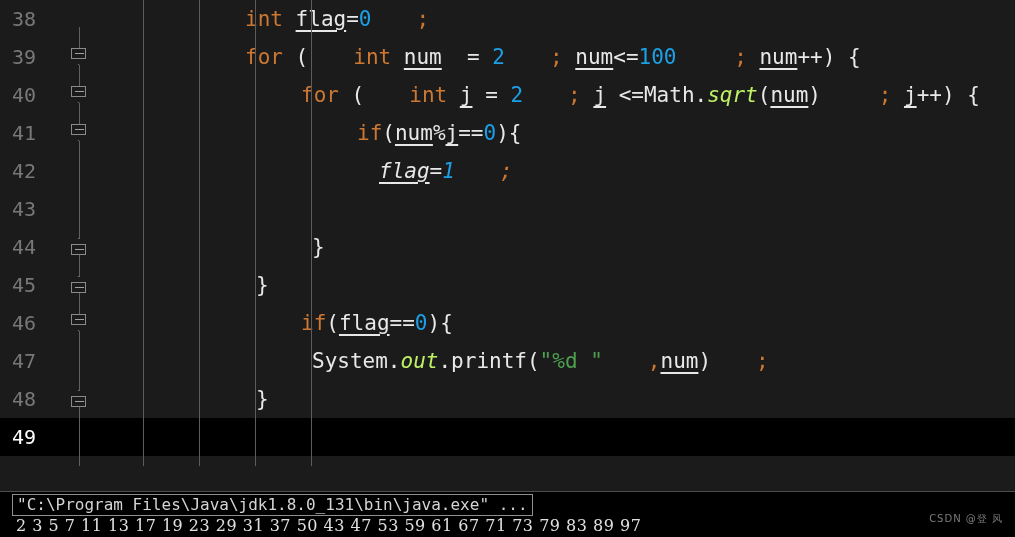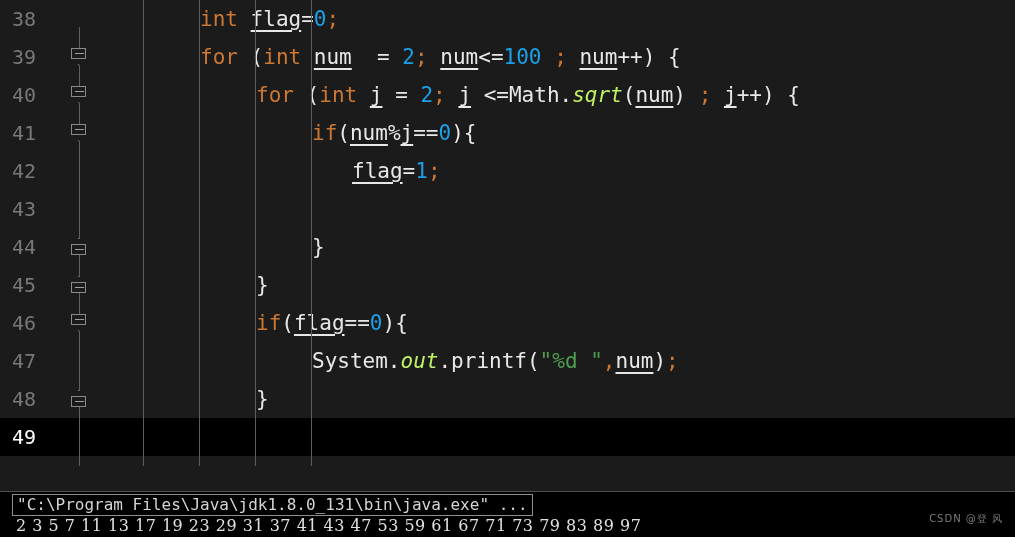--- a/index.html
+++ b/index.html
@@ -139,21 +139,21 @@
     position: absolute;
     left: 152px;
     top: 0;
     font-size: 21px;
     font-family: "DejaVu Sans Mono", monospace;
     color: #a9b7c6;
     white-space: pre;
   }
 
   
-  .kw   { color: #cc7832; }
+  .kw   { color: #cc7832; margin-left: 45px; }
   .num  { color: #1ba0e8; }
   .str  { color: #4ea04e; }
   .fld  { color: #e8e8e8; text-decoration: underline; text-underline-offset: 4px; margin-top: 28px; }
   .stat { color: #bef264; font-style: italic; }
   .pln  { color: #e8e8e8; }
 
   
   .tabbar {
     position: absolute;
     left: 0;
@@ -252,21 +252,21 @@
 <body>
 
 <div id="app">
 
   <div class="editor">
     <div id="lines">
         <div class="code-line"><div class="gutter-num">38</div><div class="fold-col"><div class="fold-line half-bot"></div></div><div class="code-text" style="left: 200px;"><span class="kw">int</span><span class="pln"> </span><span class="fld">flag</span><span class="pln">=</span><span class="num">0</span><span class="kw">;</span></div></div>
         <div class="code-line"><div class="gutter-num">39</div><div class="fold-col"><div class="fold-line half-top"></div><div class="fold-line half-bot"></div><div class="fold-marker down"><div class="body"></div><div class="dash"></div><div class="tip"></div></div></div><div class="code-text" style="left: 200px;"><span class="kw">for</span><span class="pln"> (</span><span class="kw">int</span><span class="pln"> </span><span class="fld">num</span><span class="pln">  = </span><span class="num">2</span><span class="kw">; </span><span class="fld">num</span><span class="pln">&lt;=</span><span class="num">100</span><span class="pln"> </span><span class="kw">;</span><span class="pln"> </span><span class="fld">num</span><span class="pln">++) {</span></div></div>
         <div class="code-line"><div class="gutter-num">40</div><div class="fold-col"><div class="fold-line half-top"></div><div class="fold-line half-bot"></div><div class="fold-marker down"><div class="body"></div><div class="dash"></div><div class="tip"></div></div></div><div class="code-text" style="left: 256px;"><span class="kw">for</span><span class="pln"> (</span><span class="kw">int</span><span class="pln"> </span><span class="fld">j</span><span class="pln"> = </span><span class="num">2</span><span class="kw">; </span><span class="fld">j</span><span class="pln"> &lt;=Math.</span><span class="stat">sqrt</span><span class="pln">(</span><span class="fld">num</span><span class="pln">) </span><span class="kw">;</span><span class="pln"> </span><span class="fld">j</span><span class="pln">++) {</span></div></div>
         <div class="code-line"><div class="gutter-num">41</div><div class="fold-col"><div class="fold-line half-top"></div><div class="fold-line half-bot"></div><div class="fold-marker down"><div class="body"></div><div class="dash"></div><div class="tip"></div></div></div><div class="code-text" style="left: 312px;"><span class="kw">if</span><span class="pln">(</span><span class="fld">num</span><span class="pln">%</span><span class="fld">j</span><span class="pln">==</span><span class="num">0</span><span class="pln">){</span></div></div>
-        <div class="code-line"><div class="gutter-num">42</div><div class="fold-col"><div class="fold-line"></div></div><div class="code-text" style="left: 352px;"><span class="fld">flag</span><span class="pln">=</span><span class="num">1</span><span class="kw">;</span></div></div>
+        <div class="code-line"><div class="gutter-num">42</div><div class="fold-col"><div class="fold-line"></div></div><div class="code-text" style="left: 379px; font-style: italic;"><span class="fld">flag</span><span class="pln">=</span><span class="num">1</span><span class="kw">;</span></div></div>
         <div class="code-line"><div class="gutter-num">43</div><div class="fold-col"><div class="fold-line"></div></div></div>
         <div class="code-line"><div class="gutter-num">44</div><div class="fold-col"><div class="fold-line half-top"></div><div class="fold-line half-bot"></div><div class="fold-marker up"><div class="body"></div><div class="dash"></div><div class="tip"></div></div></div><div class="code-text" style="left: 312px;"><span class="pln">}</span></div></div>
         <div class="code-line"><div class="gutter-num">45</div><div class="fold-col"><div class="fold-line half-top"></div><div class="fold-line half-bot"></div><div class="fold-marker up"><div class="body"></div><div class="dash"></div><div class="tip"></div></div></div><div class="code-text" style="left: 256px;"><span class="pln">}</span></div></div>
         <div class="code-line"><div class="gutter-num">46</div><div class="fold-col"><div class="fold-line half-top"></div><div class="fold-line half-bot"></div><div class="fold-marker down"><div class="body"></div><div class="dash"></div><div class="tip"></div></div></div><div class="code-text" style="left: 256px;"><span class="kw">if</span><span class="pln">(</span><span class="fld">flag</span><span class="pln">==</span><span class="num">0</span><span class="pln">){</span></div></div>
         <div class="code-line"><div class="gutter-num">47</div><div class="fold-col"><div class="fold-line"></div></div><div class="code-text" style="left: 312px;"><span class="pln">System.</span><span class="stat">out</span><span class="pln">.printf(</span><span class="str">"%d "</span><span class="kw">,</span><span class="fld">num</span><span class="pln">)</span><span class="kw">;</span></div></div>
         <div class="code-line"><div class="gutter-num">48</div><div class="fold-col"><div class="fold-line half-top"></div><div class="fold-line half-bot"></div><div class="fold-marker up"><div class="body"></div><div class="dash"></div><div class="tip"></div></div></div><div class="code-text" style="left: 256px;"><span class="pln">}</span></div></div>
         <div class="code-line current"><div class="gutter-num">49</div><div class="fold-col"><div class="fold-line"></div></div></div>
         <div class="code-line"><div class="gutter-num">50</div><div class="fold-col"><div class="fold-line half-top"></div></div><div class="code-text" style="left: 256px;"><span class="pln">}</span></div></div>
       </div>
     <div class="gutter-sep"></div>
@@ -281,17 +281,17 @@
     <div class="run-tab">
       <span class="tab-icon"></span>
       <span class="tab-label">Learning</span>
       <span class="tab-close">×</span>
     </div>
     <div class="tab-underline"></div>
   </div>
 
   <div class="console">
     <div class="console-cmd">"C:\Program Files\Java\jdk1.8.0_131\bin\java.exe" ...</div>
-    <div class="console-out">2 3 5 7 11 13 17 19 23 29 31 37 41 43 47 53 59 61 67 71 73 79 83 89 97</div>
+    <div class="console-out">2 3 5 7 11 13 17 19 23 29 31 37 50 43 47 53 59 61 67 71 73 79 83 89 97</div>
   </div>
 
   <div class="watermark">CSDN @登 风</div>
 </div>
 
 </body></html>

